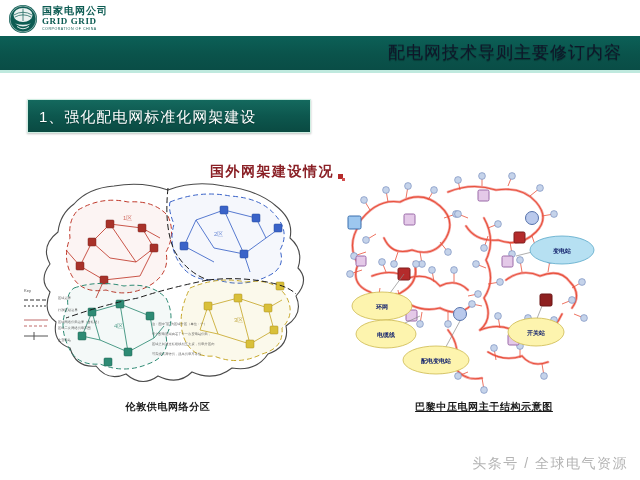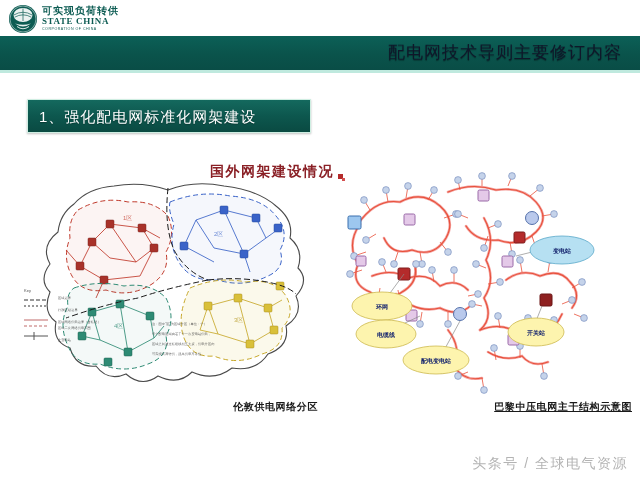--- a/index.html
+++ b/index.html
@@ -63,21 +63,21 @@
   
   .center-title{
     position:absolute;left:0;top:162px;width:544px;text-align:center;
     color:#8a2026;font-size:14px;font-weight:bold;letter-spacing:1.5px;
     line-height:18px;
   }
 
   
   .fig{position:absolute;}
   .fig-caption{
-    position:absolute;text-align:right;width:100%;
+    position:absolute;text-align:center;width:100%;
     font-size:10px;font-weight:bold;color:#1a1a1a;letter-spacing:.6px;
     line-height:13px;
   }
   #fig-london{left:18px;top:176px;width:300px;height:245px;}
   #fig-paris{left:336px;top:172px;width:296px;height:249px;}
   #fig-london .fig-caption{top:224px;}
   #fig-paris .fig-caption{top:228px;text-decoration:underline;}
   .fig-svg{position:absolute;left:0;top:0;}
 
   
@@ -109,22 +109,22 @@
         <circle cx="15" cy="15" r="13" fill="none" stroke="#ffffff" stroke-width="0.6" opacity=".8"></circle>
         <ellipse cx="15" cy="11" rx="9.5" ry="7" fill="#ffffff" opacity=".92"></ellipse>
         <path d="M5.8 11 Q15 5.5 24.2 11" fill="none" stroke="#0d5c53" stroke-width="0.7"></path>
         <path d="M6.6 13.2 Q15 8.5 23.4 13.2" fill="none" stroke="#0d5c53" stroke-width="0.7"></path>
         <path d="M15 4.5 L15 17" stroke="#0d5c53" stroke-width="0.7"></path>
         <path d="M7 19.5 Q15 25.5 23 19.5 Q15 22.2 7 19.5 Z" fill="#ffffff" opacity=".9"></path>
         <path d="M9 22.5 Q15 27 21 22.5" fill="none" stroke="#ffffff" stroke-width="1" opacity=".85"></path>
       </svg>
     </div>
     <div class="logo-text">
-      <div class="logo-cn">可实现负荷转供</div>
-      <div class="logo-en">STATE CHINA</div>
+      <div class="logo-cn">国家电网公司</div>
+      <div class="logo-en">GRID GRID</div>
       <div class="logo-sub">CORPORATION OF CHINA</div>
     </div>
   </div>
 
   <div class="header-band"></div>
   <div class="header-underline"></div>
   <div class="header-title">配电网技术导则主要修订内容</div>
 
   <div class="section-banner">
     <div class="section-banner-label">1、强化配电网标准化网架建设</div>

